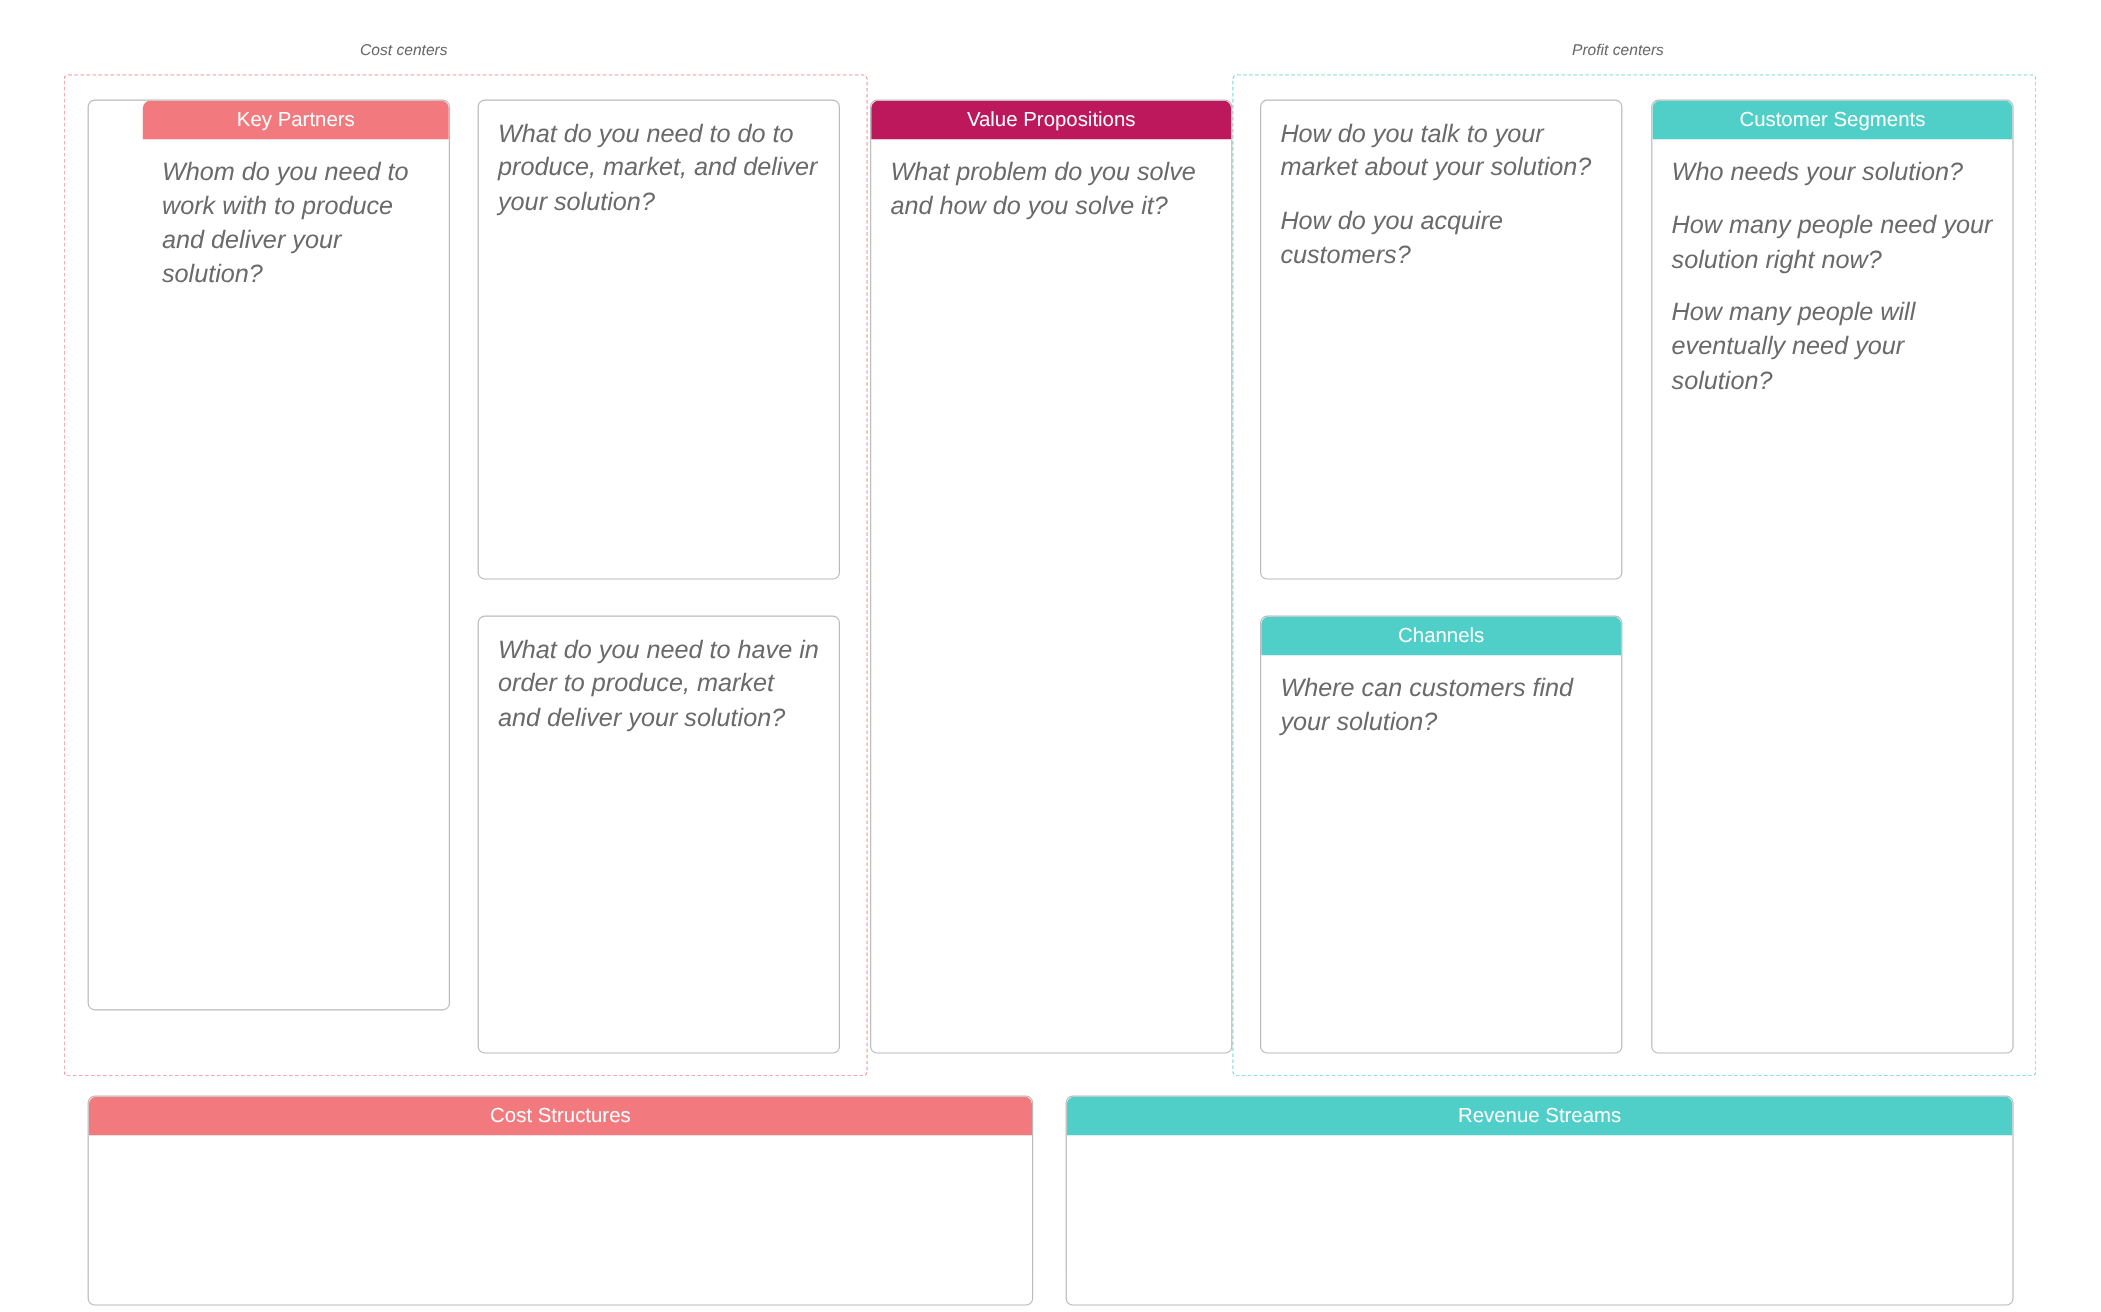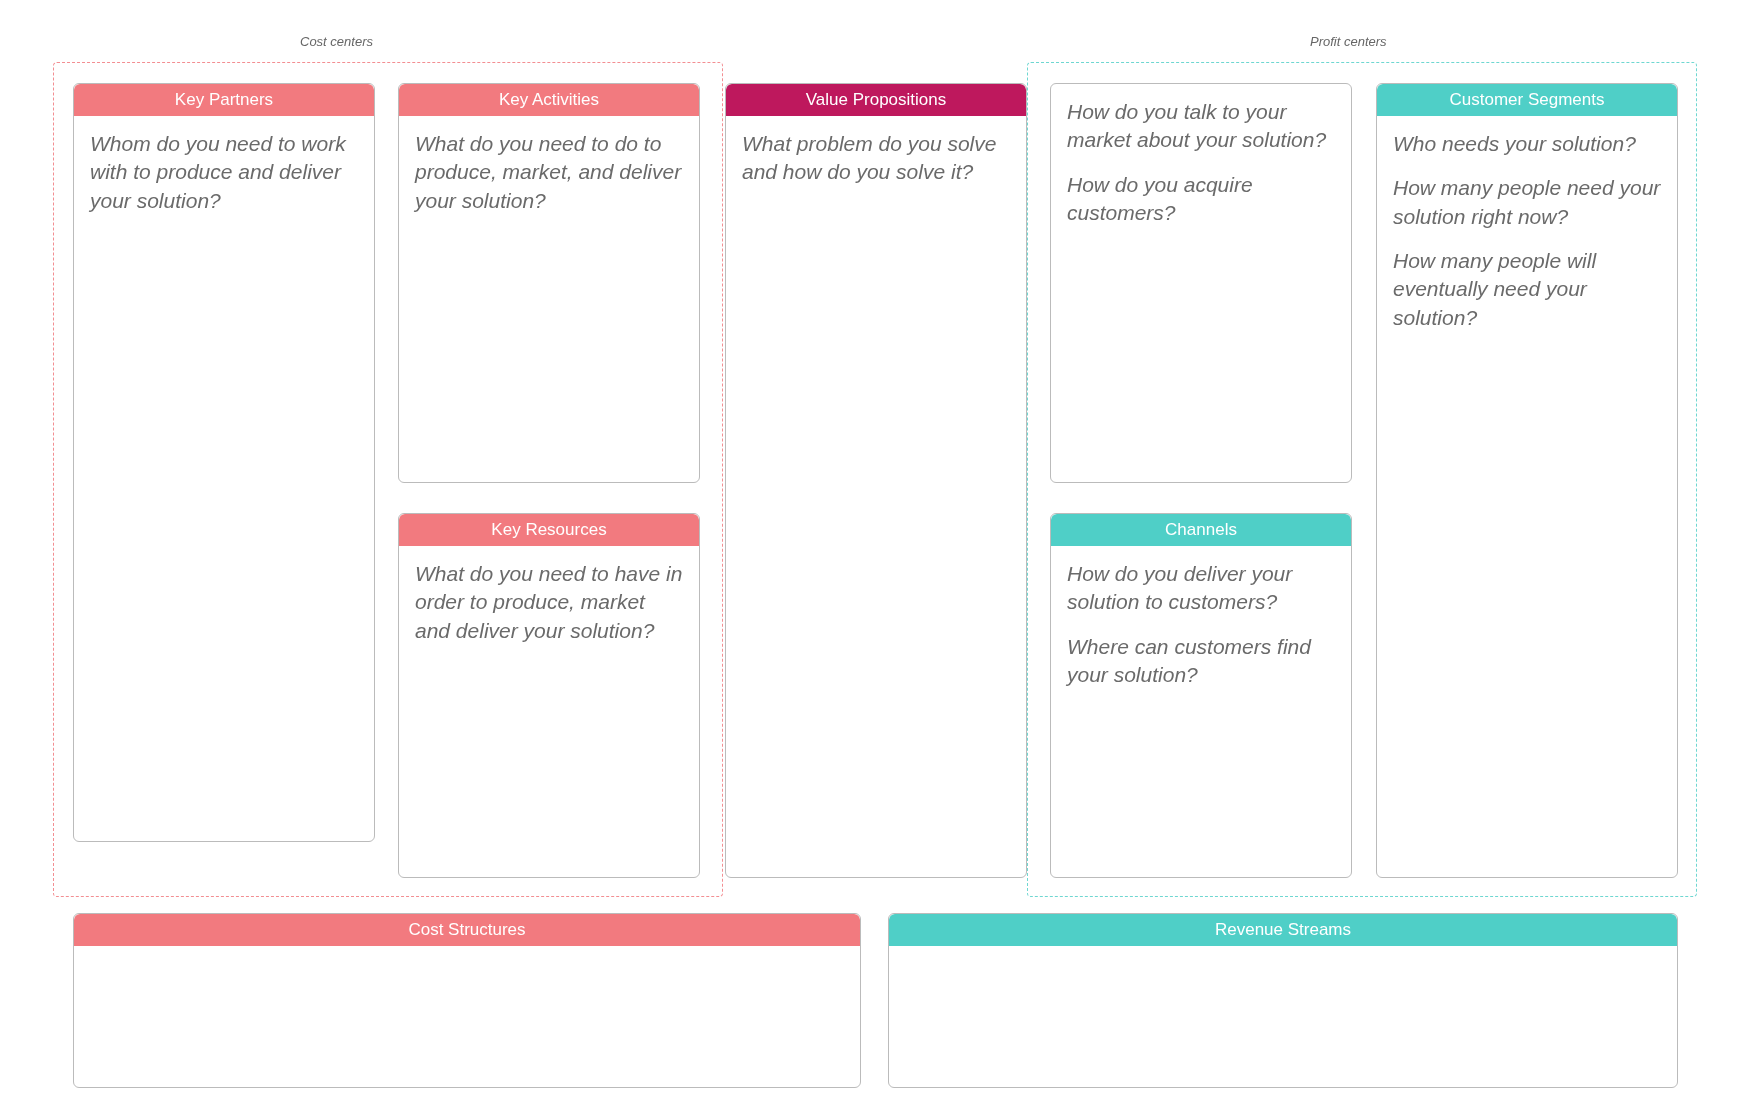--- a/index.html
+++ b/index.html
@@ -57,36 +57,34 @@
 </style>
 </head>
 <body>
 
 <div class="section-label" style="left:300px; top:34px;">Cost centers</div>
 <div class="section-label" style="left:1310px; top:34px;">Profit centers</div>
 
 <div class="dashed-box cost-box" style="left:53px; top:62px; width:670px; height:835px;"></div>
 <div class="dashed-box profit-box" style="left:1027px; top:62px; width:670px; height:835px;"></div>
 
-<div class="card" style="left:73px; top:83px; width:302px; height:759px;">
+<div class="card" style="left:73px; top:83px; width:302px; height:759px;padding-left:45px;">
   <div class="card-header hdr-red">Key Partners</div>
   <div class="card-body">
     <p>Whom do you need to work with to produce and deliver your solution?</p>
   </div>
 </div>
 
 <div class="card" style="left:398px; top:83px; width:302px; height:400px;">
-  <div class="card-header hdr-red">Key Activities</div>
   <div class="card-body">
     <p>What do you need to do to produce, market, and deliver your solution?</p>
   </div>
 </div>
 
 <div class="card" style="left:398px; top:513px; width:302px; height:365px;">
-  <div class="card-header hdr-red">Key Resources</div>
   <div class="card-body">
     <p>What do you need to have in order to produce, market and deliver your solution?</p>
   </div>
 </div>
 
 <div class="card" style="left:725px; top:83px; width:302px; height:795px;">
   <div class="card-header hdr-orange">Value Propositions</div>
   <div class="card-body">
     <p>What problem do you solve and how do you solve it?</p>
   </div>
@@ -95,21 +93,20 @@
 <div class="card" style="left:1050px; top:83px; width:302px; height:400px;">
   <div class="card-body">
     <p>How do you talk to your market about your solution?</p>
     <p>How do you acquire customers?</p>
   </div>
 </div>
 
 <div class="card" style="left:1050px; top:513px; width:302px; height:365px;">
   <div class="card-header hdr-teal">Channels</div>
   <div class="card-body">
-    <p>How do you deliver your solution to customers?</p>
     <p>Where can customers find your solution?</p>
   </div>
 </div>
 
 <div class="card" style="left:1376px; top:83px; width:302px; height:795px;">
   <div class="card-header hdr-teal">Customer Segments</div>
   <div class="card-body">
     <p>Who needs your solution?</p>
     <p>How many people need your solution right now?</p>
     <p>How many people will eventually need your solution?</p>

